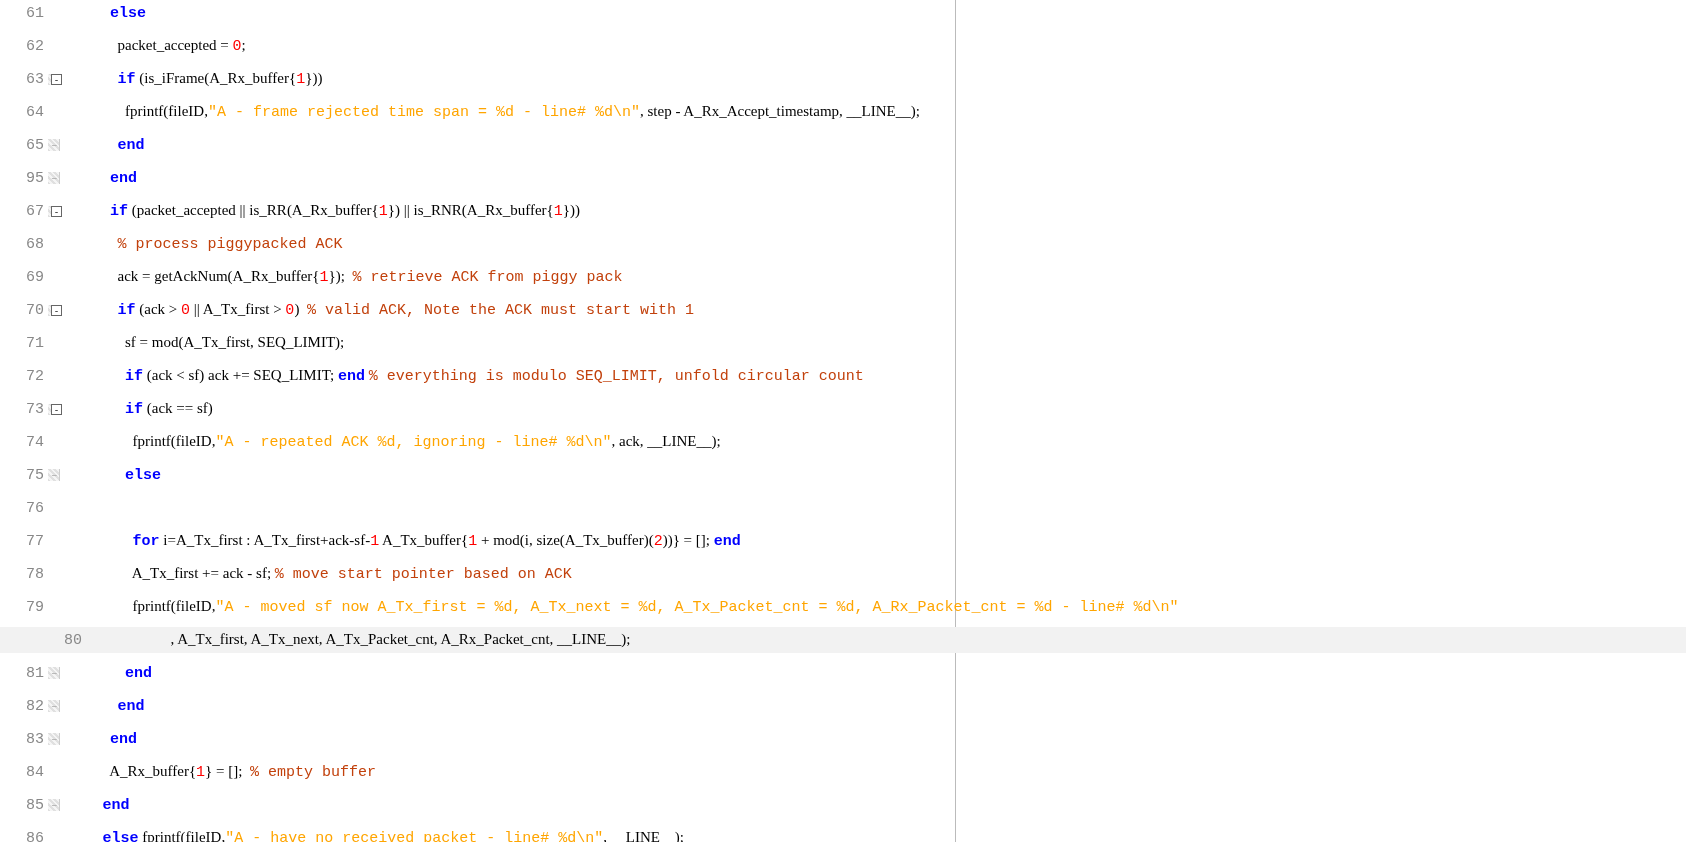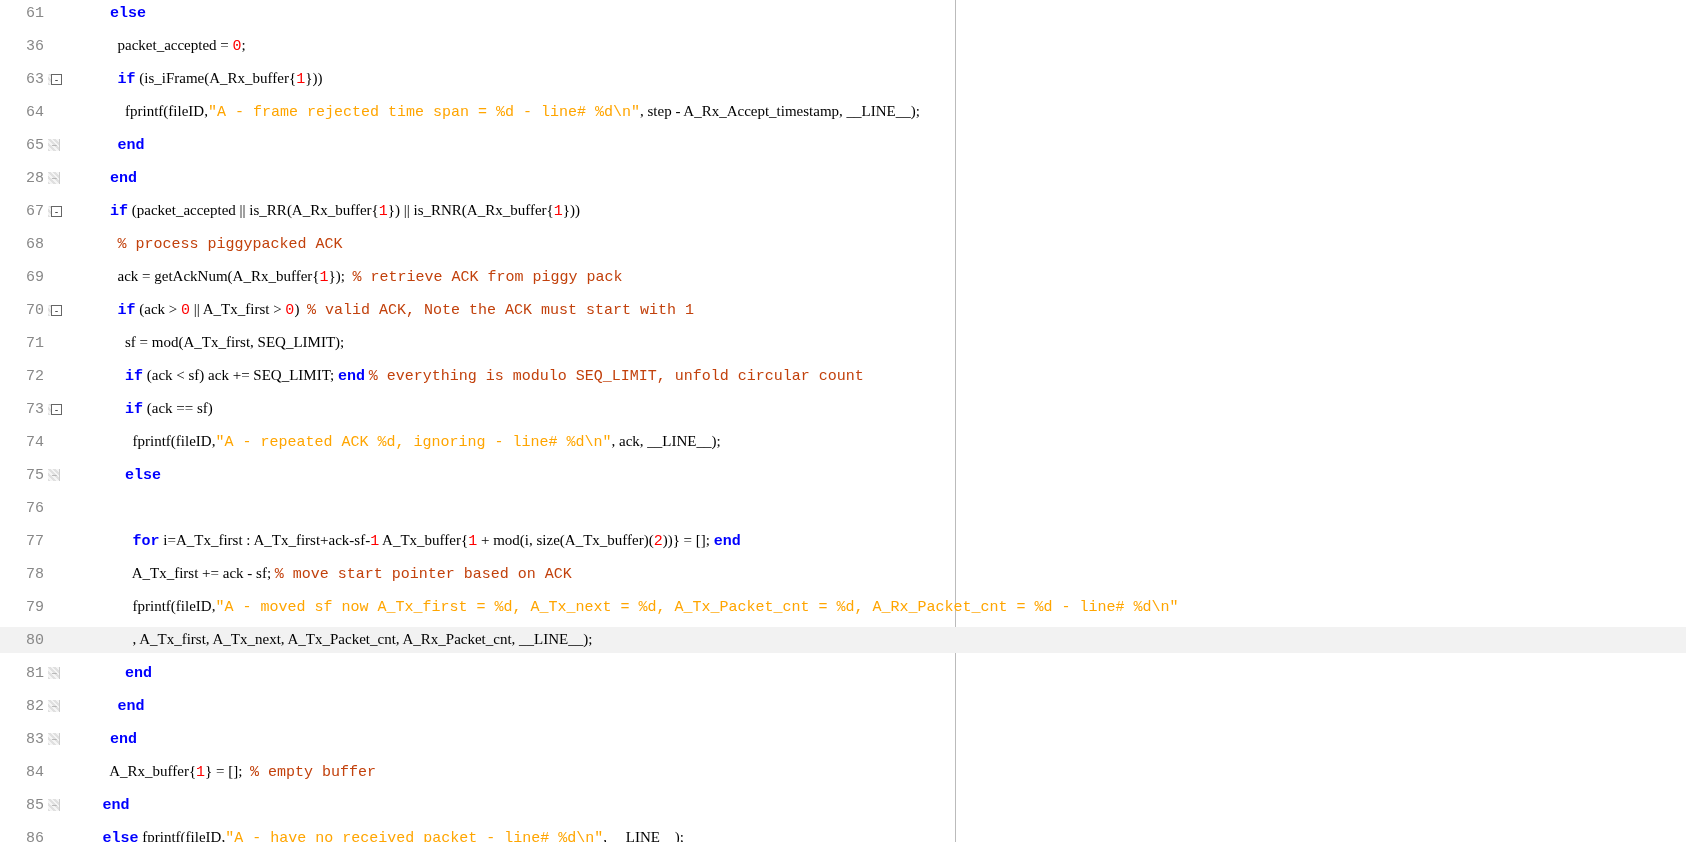--- a/index.html
+++ b/index.html
@@ -28,20 +28,21 @@
     .line {
       display: flex;
       height: 26px;
       align-items: center;
       white-space: pre;
       position: relative;
       z-index: 1;
     }
     .line.highlight {
       background: #f2f2f2;
+      padding-left: 38px;
     }
     .lineno {
       width: 48px;
       text-align: right;
       color: #888;
       user-select: none;
       padding-right: 4px;
     }
     .fold-gutter {
       width: 28px;
@@ -88,25 +89,25 @@
     .str { color: #FFA500; }
     .cmt { color: #c2410c; }
     .id { color: #000; font-family: Liberation Serif, serif; }
   </style>
 </head>
 <body>
 
 <div class="editor">
   <div class="guide-line"></div>
 <div class="line"><div class="lineno">61</div><div class="fold-gutter"><div class="fold-strip"></div></div><div class="code"><span class="id">        </span><span class="kw">else</span></div></div>
-    <div class="line"><div class="lineno">36</div><div class="fold-gutter"><div class="fold-strip"></div></div><div class="code"><span class="id">          packet_accepted = </span><span class="num">0</span><span class="id">;</span></div></div>
+    <div class="line"><div class="lineno">62</div><div class="fold-gutter"><div class="fold-strip"></div></div><div class="code"><span class="id">          packet_accepted = </span><span class="num">0</span><span class="id">;</span></div></div>
     <div class="line"><div class="lineno">63</div><div class="fold-gutter"><div class="fold-strip"></div><div class="fold-box">-</div></div><div class="code"><span class="id">          </span><span class="kw">if</span><span class="id"> (is_iFrame(A_Rx_buffer{</span><span class="num">1</span><span class="id">}))</span></div></div>
     <div class="line"><div class="lineno">64</div><div class="fold-gutter"><div class="fold-strip"></div></div><div class="code"><span class="id">            fprintf(fileID,</span><span class="str">"A - frame rejected time span = %d - line# %d\n"</span><span class="id">, step - A_Rx_Accept_timestamp, __LINE__);</span></div></div>
     <div class="line"><div class="lineno">65</div><div class="fold-gutter"><div class="fold-strip"></div><div class="fold-tick">–</div></div><div class="code"><span class="id">          </span><span class="kw">end</span></div></div>
-    <div class="line"><div class="lineno">28</div><div class="fold-gutter"><div class="fold-strip"></div><div class="fold-tick">–</div></div><div class="code"><span class="id">        </span><span class="kw">end</span></div></div>
+    <div class="line"><div class="lineno">95</div><div class="fold-gutter"><div class="fold-strip"></div><div class="fold-tick">–</div></div><div class="code"><span class="id">        </span><span class="kw">end</span></div></div>
     <div class="line"><div class="lineno">67</div><div class="fold-gutter"><div class="fold-strip"></div><div class="fold-box">-</div></div><div class="code"><span class="id">        </span><span class="kw">if</span><span class="id"> (packet_accepted || is_RR(A_Rx_buffer{</span><span class="num">1</span><span class="id">}) || is_RNR(A_Rx_buffer{</span><span class="num">1</span><span class="id">}))</span></div></div>
     <div class="line"><div class="lineno">68</div><div class="fold-gutter"><div class="fold-strip"></div></div><div class="code"><span class="id">          </span><span class="cmt">% process piggypacked ACK</span></div></div>
     <div class="line"><div class="lineno">69</div><div class="fold-gutter"><div class="fold-strip"></div></div><div class="code"><span class="id">          ack = getAckNum(A_Rx_buffer{</span><span class="num">1</span><span class="id">});  </span><span class="cmt">% retrieve ACK from piggy pack</span></div></div>
     <div class="line"><div class="lineno">70</div><div class="fold-gutter"><div class="fold-strip"></div><div class="fold-box">-</div></div><div class="code"><span class="id">          </span><span class="kw">if</span><span class="id"> (ack &gt; </span><span class="num">0</span><span class="id"> || A_Tx_first &gt; </span><span class="num">0</span><span class="id">)  </span><span class="cmt">% valid ACK, Note the ACK must start with 1</span></div></div>
     <div class="line"><div class="lineno">71</div><div class="fold-gutter"><div class="fold-strip"></div></div><div class="code"><span class="id">            sf = mod(A_Tx_first, SEQ_LIMIT);</span></div></div>
     <div class="line"><div class="lineno">72</div><div class="fold-gutter"><div class="fold-strip"></div></div><div class="code"><span class="id">            </span><span class="kw">if</span><span class="id"> (ack &lt; sf) ack += SEQ_LIMIT; </span><span class="kw">end</span><span class="id"> </span><span class="cmt">% everything is modulo SEQ_LIMIT, unfold circular count</span></div></div>
     <div class="line"><div class="lineno">73</div><div class="fold-gutter"><div class="fold-strip"></div><div class="fold-box">-</div></div><div class="code"><span class="id">            </span><span class="kw">if</span><span class="id"> (ack == sf)</span></div></div>
     <div class="line"><div class="lineno">74</div><div class="fold-gutter"><div class="fold-strip"></div></div><div class="code"><span class="id">              fprintf(fileID,</span><span class="str">"A - repeated ACK %d, ignoring - line# %d\n"</span><span class="id">, ack, __LINE__);</span></div></div>
     <div class="line"><div class="lineno">75</div><div class="fold-gutter"><div class="fold-strip"></div><div class="fold-tick">–</div></div><div class="code"><span class="id">            </span><span class="kw">else</span></div></div>
     <div class="line"><div class="lineno">76</div><div class="fold-gutter"><div class="fold-strip"></div></div><div class="code"><span class="id">              </span></div></div>

